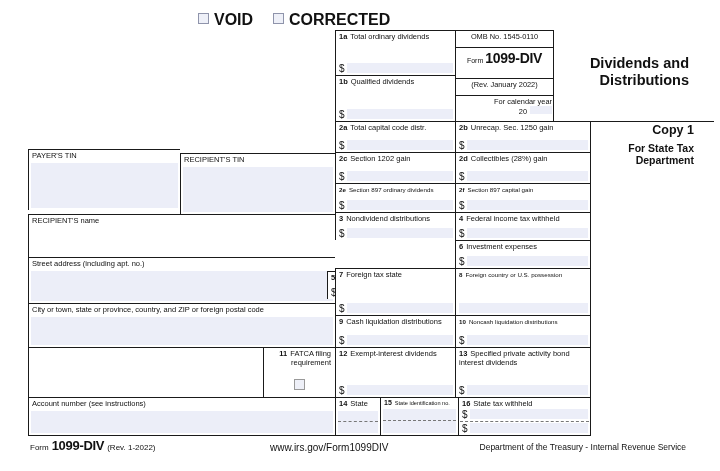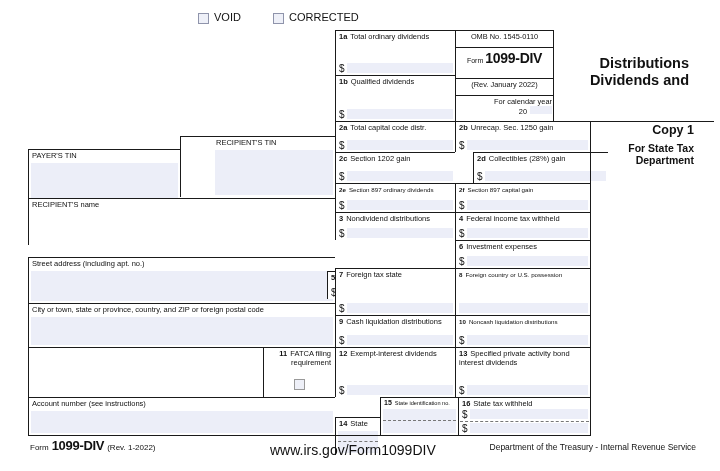--- a/index.html
+++ b/index.html
@@ -18,64 +18,64 @@
   .bigfill{flex:1;margin:2px;background:#eceef8;}
   .dualfill{flex:1;display:flex;flex-direction:column;margin:2px;}
   .df{flex:1;background:#eceef8;}
   .df.top{border-bottom:1px dashed #777;}
   .dashline{border-top:1px dashed #777;margin:0 1px;}
 
   .vl{position:absolute;width:1px;background:#1a1a1a;}
   .hl{position:absolute;height:1px;background:#1a1a1a;}
 
   .cb{position:absolute;width:11px;height:11px;border:1px solid #8f94ab;background:#eef0f8;box-sizing:border-box;}
-  .cbl{position:absolute;font-weight:normal;font-size:11px;}
+  .cbl{position:absolute;font-weight:bold;font-size:16px;}
 
   .omb-sec{text-align:center;font-size:7.4px;line-height:8.4px;padding:2px 1px;box-sizing:border-box;}
   .omb-sec.bt{border-top:1px solid #1a1a1a;}
   .form-word{font-size:7px;}
   .form-num{font-size:14px;font-weight:bold;letter-spacing:-0.3px;}
   .yrblank{display:inline-block;width:22px;height:8px;background:#eceef8;margin-left:3px;}
 
   .title{position:absolute;top:55px;right:31px;text-align:right;font-weight:bold;font-size:14.5px;line-height:16.5px;}
   .copy{position:absolute;top:123px;right:26px;text-align:right;font-weight:bold;}
   .copy .c1{font-size:12.5px;margin-bottom:5px;}
   .copy .c2{font-size:10.5px;line-height:12px;}
 
   .fatca-lab{font-size:7.5px;line-height:8.6px;text-align:right;padding:2px 4px 0 0;}
   .fatca-cb{width:11px;height:11px;border:1px solid #999;background:#eef0f8;margin:3px auto 7px;box-sizing:border-box;}
 
   .f-left{position:absolute;left:30px;top:438px;display:flex;align-items:baseline;gap:3px;}
   .f-word{font-size:8px;}
   .f-num{font-size:13px;font-weight:bold;letter-spacing:-0.3px;}
   .f-rev{font-size:8px;}
-  .f-url{position:absolute;left:270px;top:442px;font-size:14px;}
-  .f-dept{position:absolute;right:24px;top:442px;font-size:8.5px;}
+  .f-url{position:absolute;left:270px;top:442px;font-size:10px;}
+  .f-dept{position:absolute;right:34px;top:442px;font-size:8.5px;}
 </style>
 </head>
 <body>
 
 <div class="page">
 
   <div class="cb" style="left:198px;top:13px;"></div>
   <div class="cbl" style="left:214px;top:11px;">VOID</div>
   <div class="cb" style="left:273px;top:13px;"></div>
   <div class="cbl" style="left:289px;top:11px;">CORRECTED</div>
 
 
   <div class="cell" style="left:28px;top:149px;width:152px;height:61px;">
     <div class="lab">PAYER'S TIN</div>
     <div class="bigfill"></div>
   </div>
-  <div class="cell" style="left:180px;top:136px;width:155px;height:61px;padding-left:32px;">
+  <div class="cell" style="left:180px;top:153px;width:155px;height:61px;">
     <div class="lab">RECIPIENT'S TIN</div>
     <div class="bigfill"></div>
   </div>
 
-  <div class="cell" style="left:28px;top:198px;width:307px;height:47px;gap:39px;">
+  <div class="cell" style="left:28px;top:214px;width:307px;height:47px;gap:39px;">
     <div class="lab">RECIPIENT'S name</div>
     <div class="bigfill"></div>
   </div>
 
   <div class="cell" style="left:28px;top:257px;width:307px;height:46px;">
     <div class="lab">Street address (including apt. no.)</div>
     <div class="bigfill"></div>
   </div>
 
   <div class="cell" style="left:28px;top:303px;width:307px;height:44px;">
@@ -141,21 +141,21 @@
       </div>
   </div>
 
   <div class="cell" style="left:335px;top:152px;width:120px;height:31px;">
     <div class="lab"><span class="n">2c</span><span>Section 1202 gain</span></div>
     <div class="amt">
         <span class="cur">$</span>
         <span class="strip"></span>
       </div>
   </div>
-  <div class="cell" style="left:473px;top:152px;width:135px;height:31px;">
+  <div class="cell" style="left:455px;top:152px;width:135px;height:31px;">
     <div class="lab"><span class="n">2d</span><span>Collectibles (28%) gain</span></div>
     <div class="amt">
         <span class="cur">$</span>
         <span class="strip"></span>
       </div>
   </div>
 
   <div class="cell" style="left:335px;top:183px;width:120px;height:29px;">
     <div class="lab sm"><span class="n">2e</span><span>Section 897 ordinary dividends</span></div>
     <div class="amt">
@@ -238,21 +238,21 @@
       </div>
   </div>
   <div class="cell" style="left:455px;top:347px;width:135px;height:50px;">
     <div class="lab" style="padding-left:3px;padding-right:8px;"><span class="n">13</span><span>Specified private activity bond interest dividends</span></div>
     <div class="amt">
         <span class="cur">$</span>
         <span class="strip"></span>
       </div>
   </div>
 
-  <div class="cell" style="left:335px;top:397px;width:45px;height:38px;margin-top:20px;">
+  <div class="cell" style="left:335px;top:397px;width:45px;height:38px;">
     <div class="lab"><span class="n">14</span><span>State</span></div>
     <div class="dualfill">
         <div class="df top"></div>
         <div class="df"></div>
       </div>
   </div>
   <div class="cell" style="left:380px;top:397px;width:78px;height:38px;">
     <div class="lab xs"><span class="n" style="font-size:7px;">15</span><span>State identification no.</span></div>
     <div class="dualfill">
         <div class="df top"></div>
@@ -270,22 +270,22 @@
         <span class="cur">$</span>
         <span class="strip"></span>
       </div>
   </div>
 
   <div class="vl" style="left:590px;top:121px;height:314px;"></div>
   <div class="hl" style="left:590px;top:121px;width:124px;"></div>
   <div class="hl" style="left:28px;top:435px;width:563px;"></div>
 
   <div class="title">
+    <div>Dividends and</div>
     <div>Distributions</div>
-    <div>Dividends and</div>
   </div>
   <div class="copy">
     <div class="c1">Copy 1</div>
     <div class="c2">For State Tax</div>
     <div class="c2">Department</div>
   </div>
 
   <div class="f-left">
     <span class="f-word">Form</span>
     <span class="f-num">1099-DIV</span>

